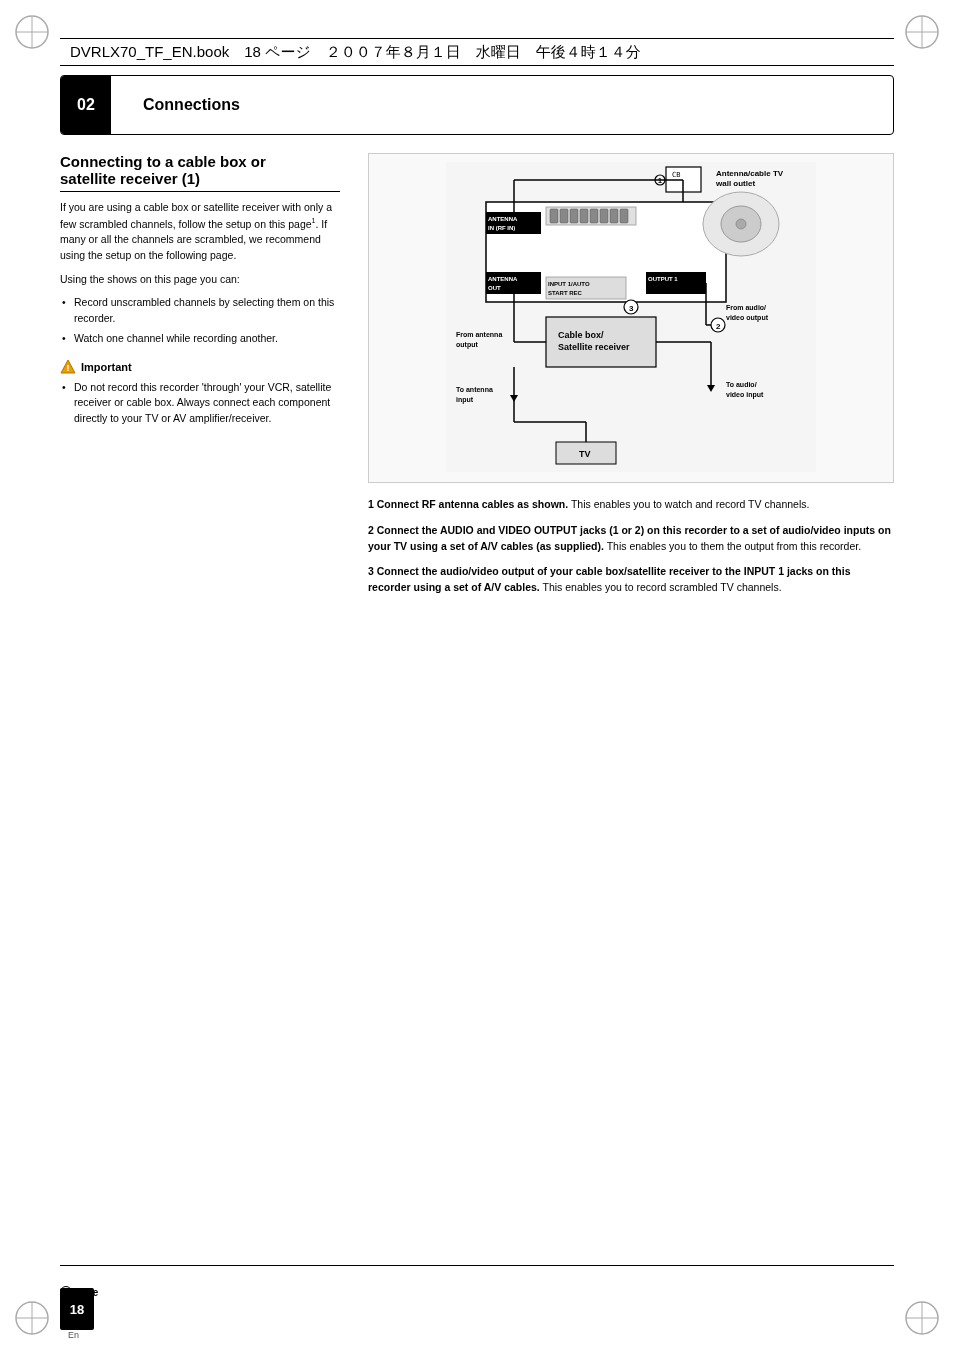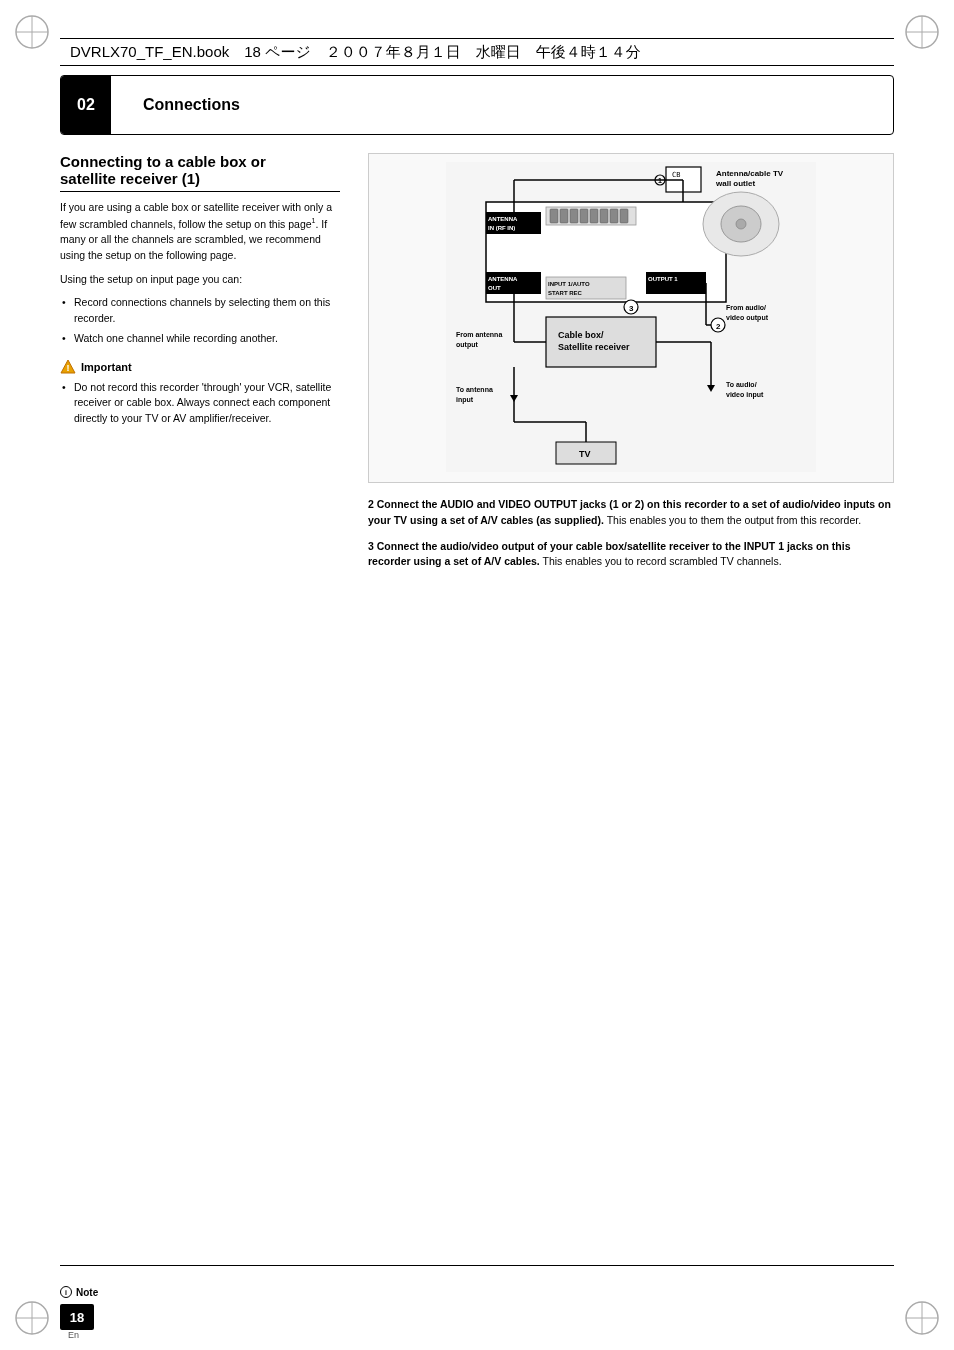--- a/index.html
+++ b/index.html
@@ -186,21 +186,21 @@
       font-size: 9px;
       line-height: 1.4;
     }
 
     
     .page-number-box {
       position: absolute;
       bottom: 20px;
       left: 60px;
       width: 34px;
-      height: 26px;
+      height: 42px;
       background: #000;
       color: #fff;
       display: flex;
       align-items: center;
       justify-content: center;
       font-size: 13px;
       font-weight: bold;
       border-radius: 2px;
     }
     .page-en {
@@ -264,24 +264,24 @@
     <div class="left-col">
 
       <div class="section-title">
         Connecting to a cable box or<br>satellite receiver (1)
       </div>
 
       <p class="body-text">
         If you are using a cable box or satellite receiver with only a few scrambled channels, follow the setup on this page<sup>1</sup>. If many or all the channels are scrambled, we recommend using the setup on the following page.
       </p>
 
-      <p class="body-text">Using the setup on input page you can:</p>
+      <p class="body-text">Using the shows on this page you can:</p>
 
       <ul class="bullet-list">
-        <li>Record connections channels by selecting them on this recorder.</li>
+        <li>Record unscrambled channels by selecting them on this recorder.</li>
         <li>Watch one channel while recording another.</li>
       </ul>
 
       <div class="important-box">
         <div class="important-title">
           <span class="warning-icon">
             <svg width="16" height="16" viewBox="0 0 16 16">
               <polygon points="8,1 15,14 1,14" fill="#e8a000" stroke="#c07000" stroke-width="1"></polygon>
               <text x="8" y="12" text-anchor="middle" font-size="9" font-weight="bold" fill="#fff">!</text>
             </svg>
@@ -386,20 +386,24 @@
           <line x1="237" y1="30" x2="237" y2="40" stroke="#000" stroke-width="1.5"></line>
           <line x1="237" y1="30" x2="237" y2="18" stroke="#000" stroke-width="1.5"></line>
           <line x1="68" y1="18" x2="237" y2="18" stroke="#000" stroke-width="1.5"></line>
           <line x1="68" y1="18" x2="68" y2="50" stroke="#000" stroke-width="1.5"></line>
 
         </svg>
       </div>
 
       <div class="steps-section">
 
+        <div class="step-item">
+          <span class="step-heading">1  Connect RF antenna cables as shown.</span>
+          <span> This enables you to watch and record TV channels.</span>
+        </div>
 
         <div class="step-item">
           <span class="step-heading">2  Connect the AUDIO and VIDEO OUTPUT jacks (1 or 2) on this recorder to a set of audio/video inputs on your TV using a set of A/V cables (as supplied).</span>
           <span> This enables you to them the output from this recorder.</span>
         </div>
 
         <div class="step-item">
           <span class="step-heading">3  Connect the audio/video output of your cable box/satellite receiver to the INPUT 1 jacks on this recorder using a set of A/V cables.</span>
           <span> This enables you to record scrambled TV channels.</span>
         </div>

